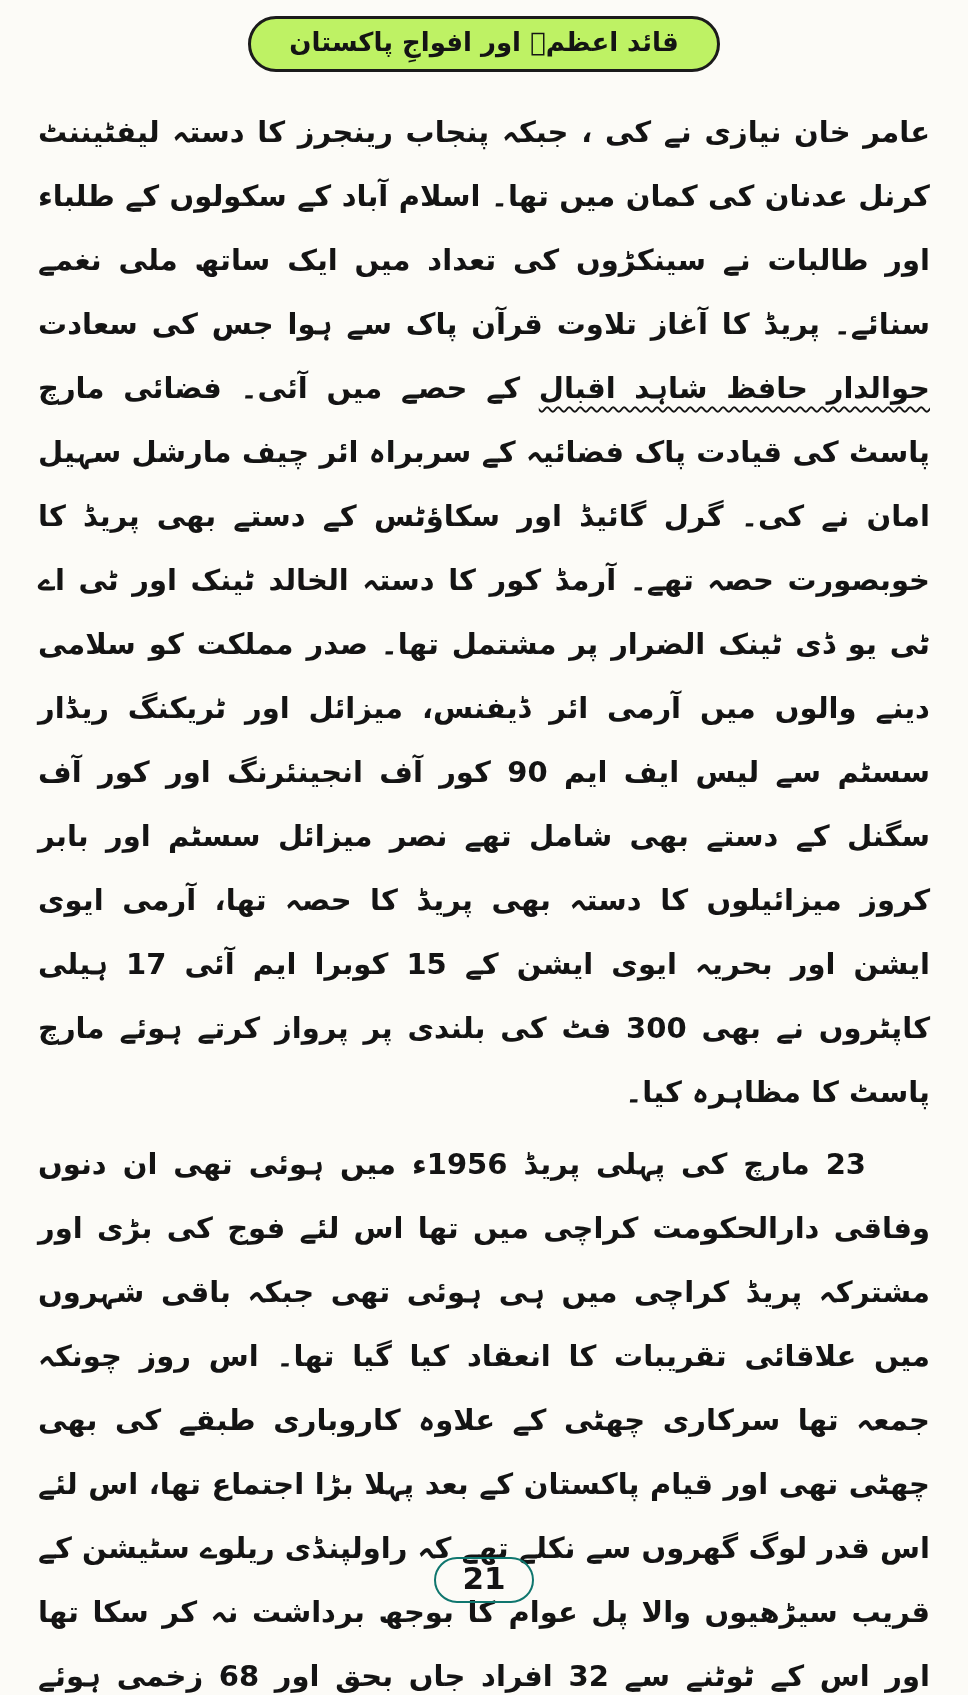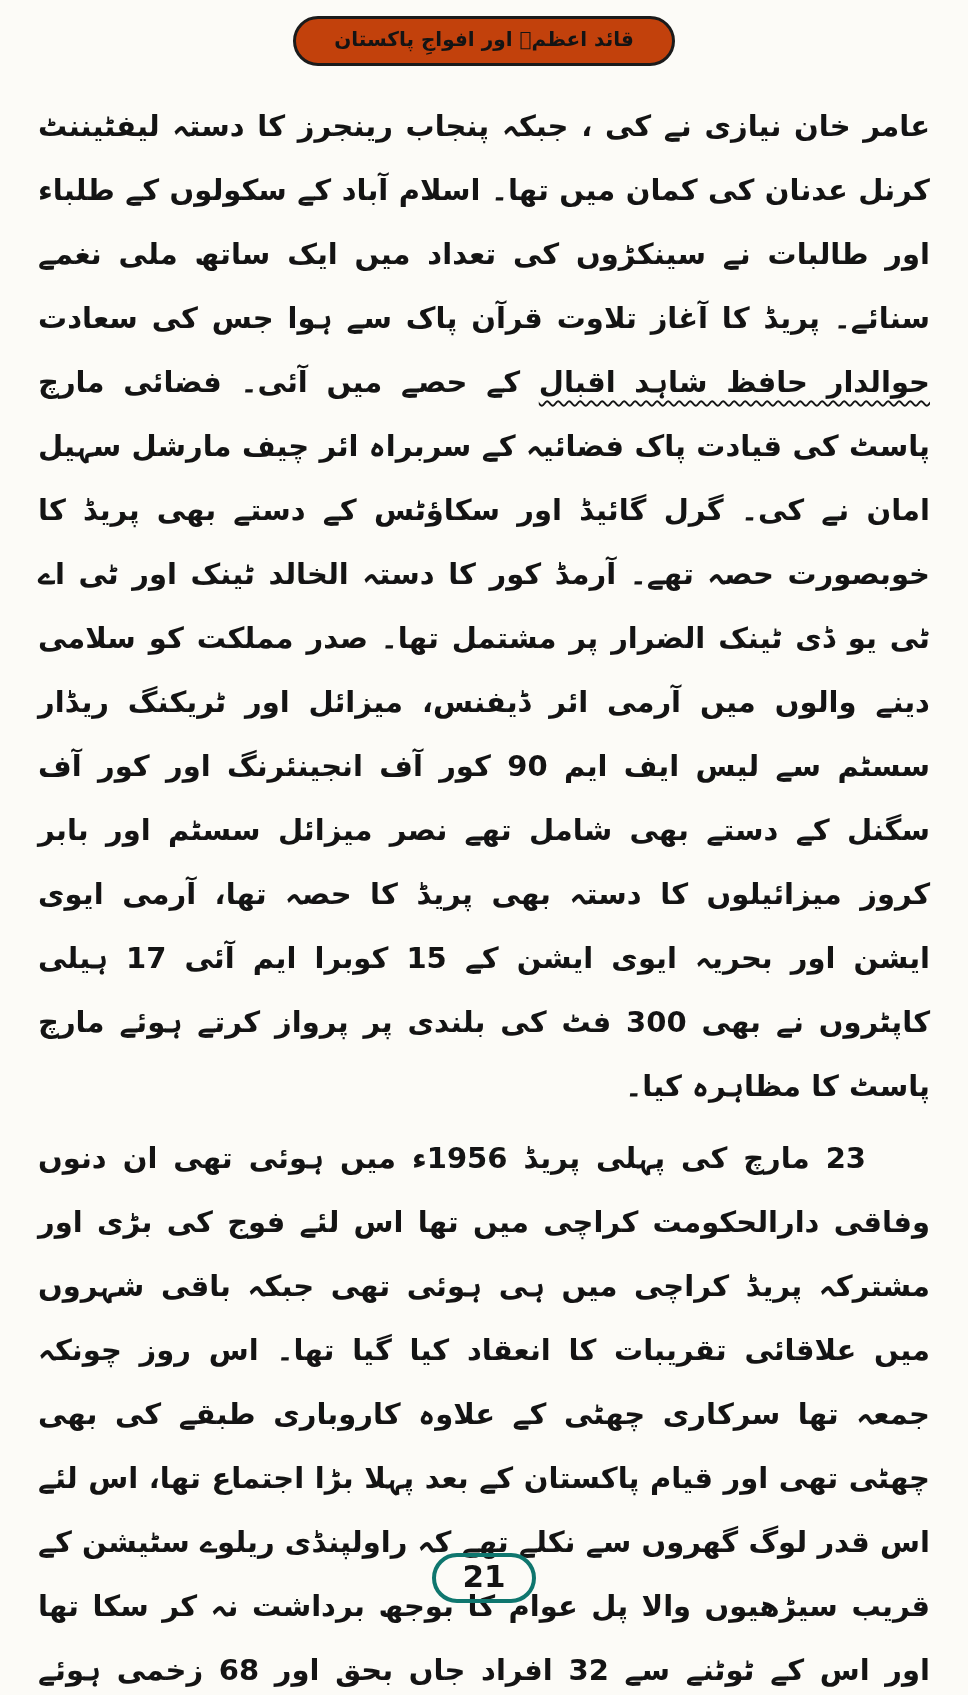--- a/index.html
+++ b/index.html
@@ -14,24 +14,24 @@
     padding: 16px 30px 0 30px;
     font-family: "DejaVu Sans", sans-serif;
     color: #141414;
     overflow: hidden;
   }
   .header-wrap { display: flex; justify-content: center; }
   .header-oval {
     border: 3px solid #1b1b1b;
     border-radius: 60px;
     padding: 8px 38px 12px 38px;
-    font-size: 20px;
+    font-size: 26px;
     font-weight: bold;
     letter-spacing: 0;
-    background: #c2410c;
+    background: #bef264;
     white-space: nowrap;
   }
   .body-text {
     margin-top: 28px;
     font-size: 29px;
     font-weight: bold;
     line-height: 64px;
     text-align: justify;
   }
   .para { margin: 8px; }
@@ -44,21 +44,21 @@
   }
   .footer-wrap {
     position: absolute;
     bottom: 92px;
     left: 0;
     width: 100%;
     display: flex;
     justify-content: center;
   }
   .page-number-oval {
-    border: 4px solid #0f766e;
+    border: 2px solid #0f766e;
     border-radius: 999px;
     min-width: 92px;
     text-align: center;
     padding: 1px 26px 5px 26px;
     font-size: 31px;
     font-weight: bold;
     direction: ltr;
   }
 </style>
 </head>

